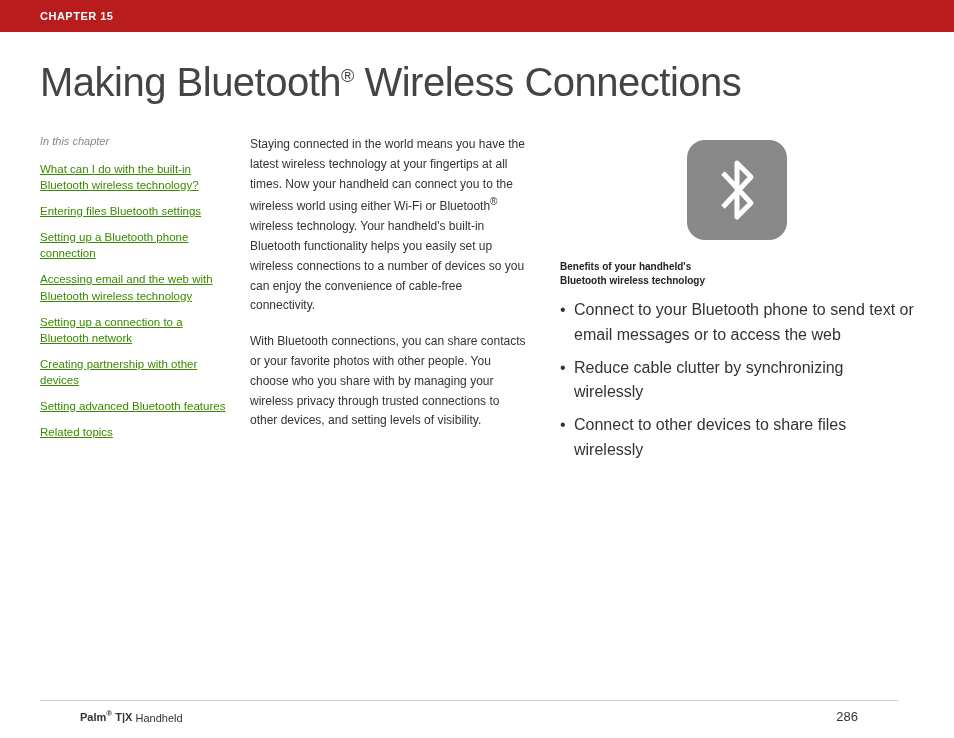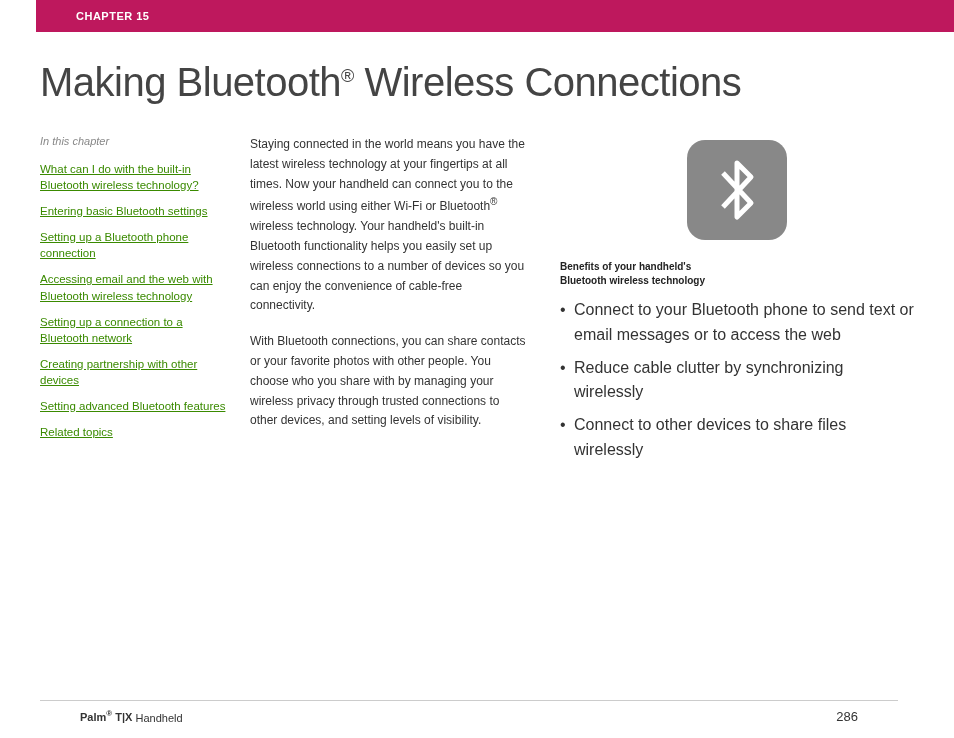--- a/index.html
+++ b/index.html
@@ -6,27 +6,26 @@
     body {
       width: 954px;
       height: 738px;
       font-family: Arial, Helvetica, sans-serif;
       background: #fff;
       color: #333;
       overflow: hidden;
     }
 
     .chapter-bar {
-      background: #be185d;
+      background: #b91c1c;
       padding: 10px 40px;
       color: #fff;
       font-size: 11px;
       font-weight: bold;
       letter-spacing: 0.5px;
-      margin-left: 36px;
     }
 
     .main-content {
       padding: 0 40px 20px 40px;
     }
 
     .page-title {
       font-size: 40px;
       font-weight: 300;
       color: #444;
@@ -173,21 +172,21 @@
 
   <h1 class="page-title">Making Bluetooth<sup>®</sup> Wireless Connections</h1>
 
   <div class="content-area">
 
     <div class="sidebar">
       <div class="sidebar-label">In this chapter</div>
 
       <a class="sidebar-link">What can I do with the built-in Bluetooth wireless technology?</a>
 
-      <a class="sidebar-link">Entering basic Bluetooth settings</a>
+      <a class="sidebar-link">Entering files Bluetooth settings</a>
 
       <a class="sidebar-link">Setting up a Bluetooth phone connection</a>
 
       <a class="sidebar-link">Accessing email and the web with Bluetooth wireless technology</a>
 
       <a class="sidebar-link">Setting up a connection to a Bluetooth network</a>
 
       <a class="sidebar-link">Creating partnership with other devices</a>
 
       <a class="sidebar-link">Setting advanced Bluetooth features</a>

